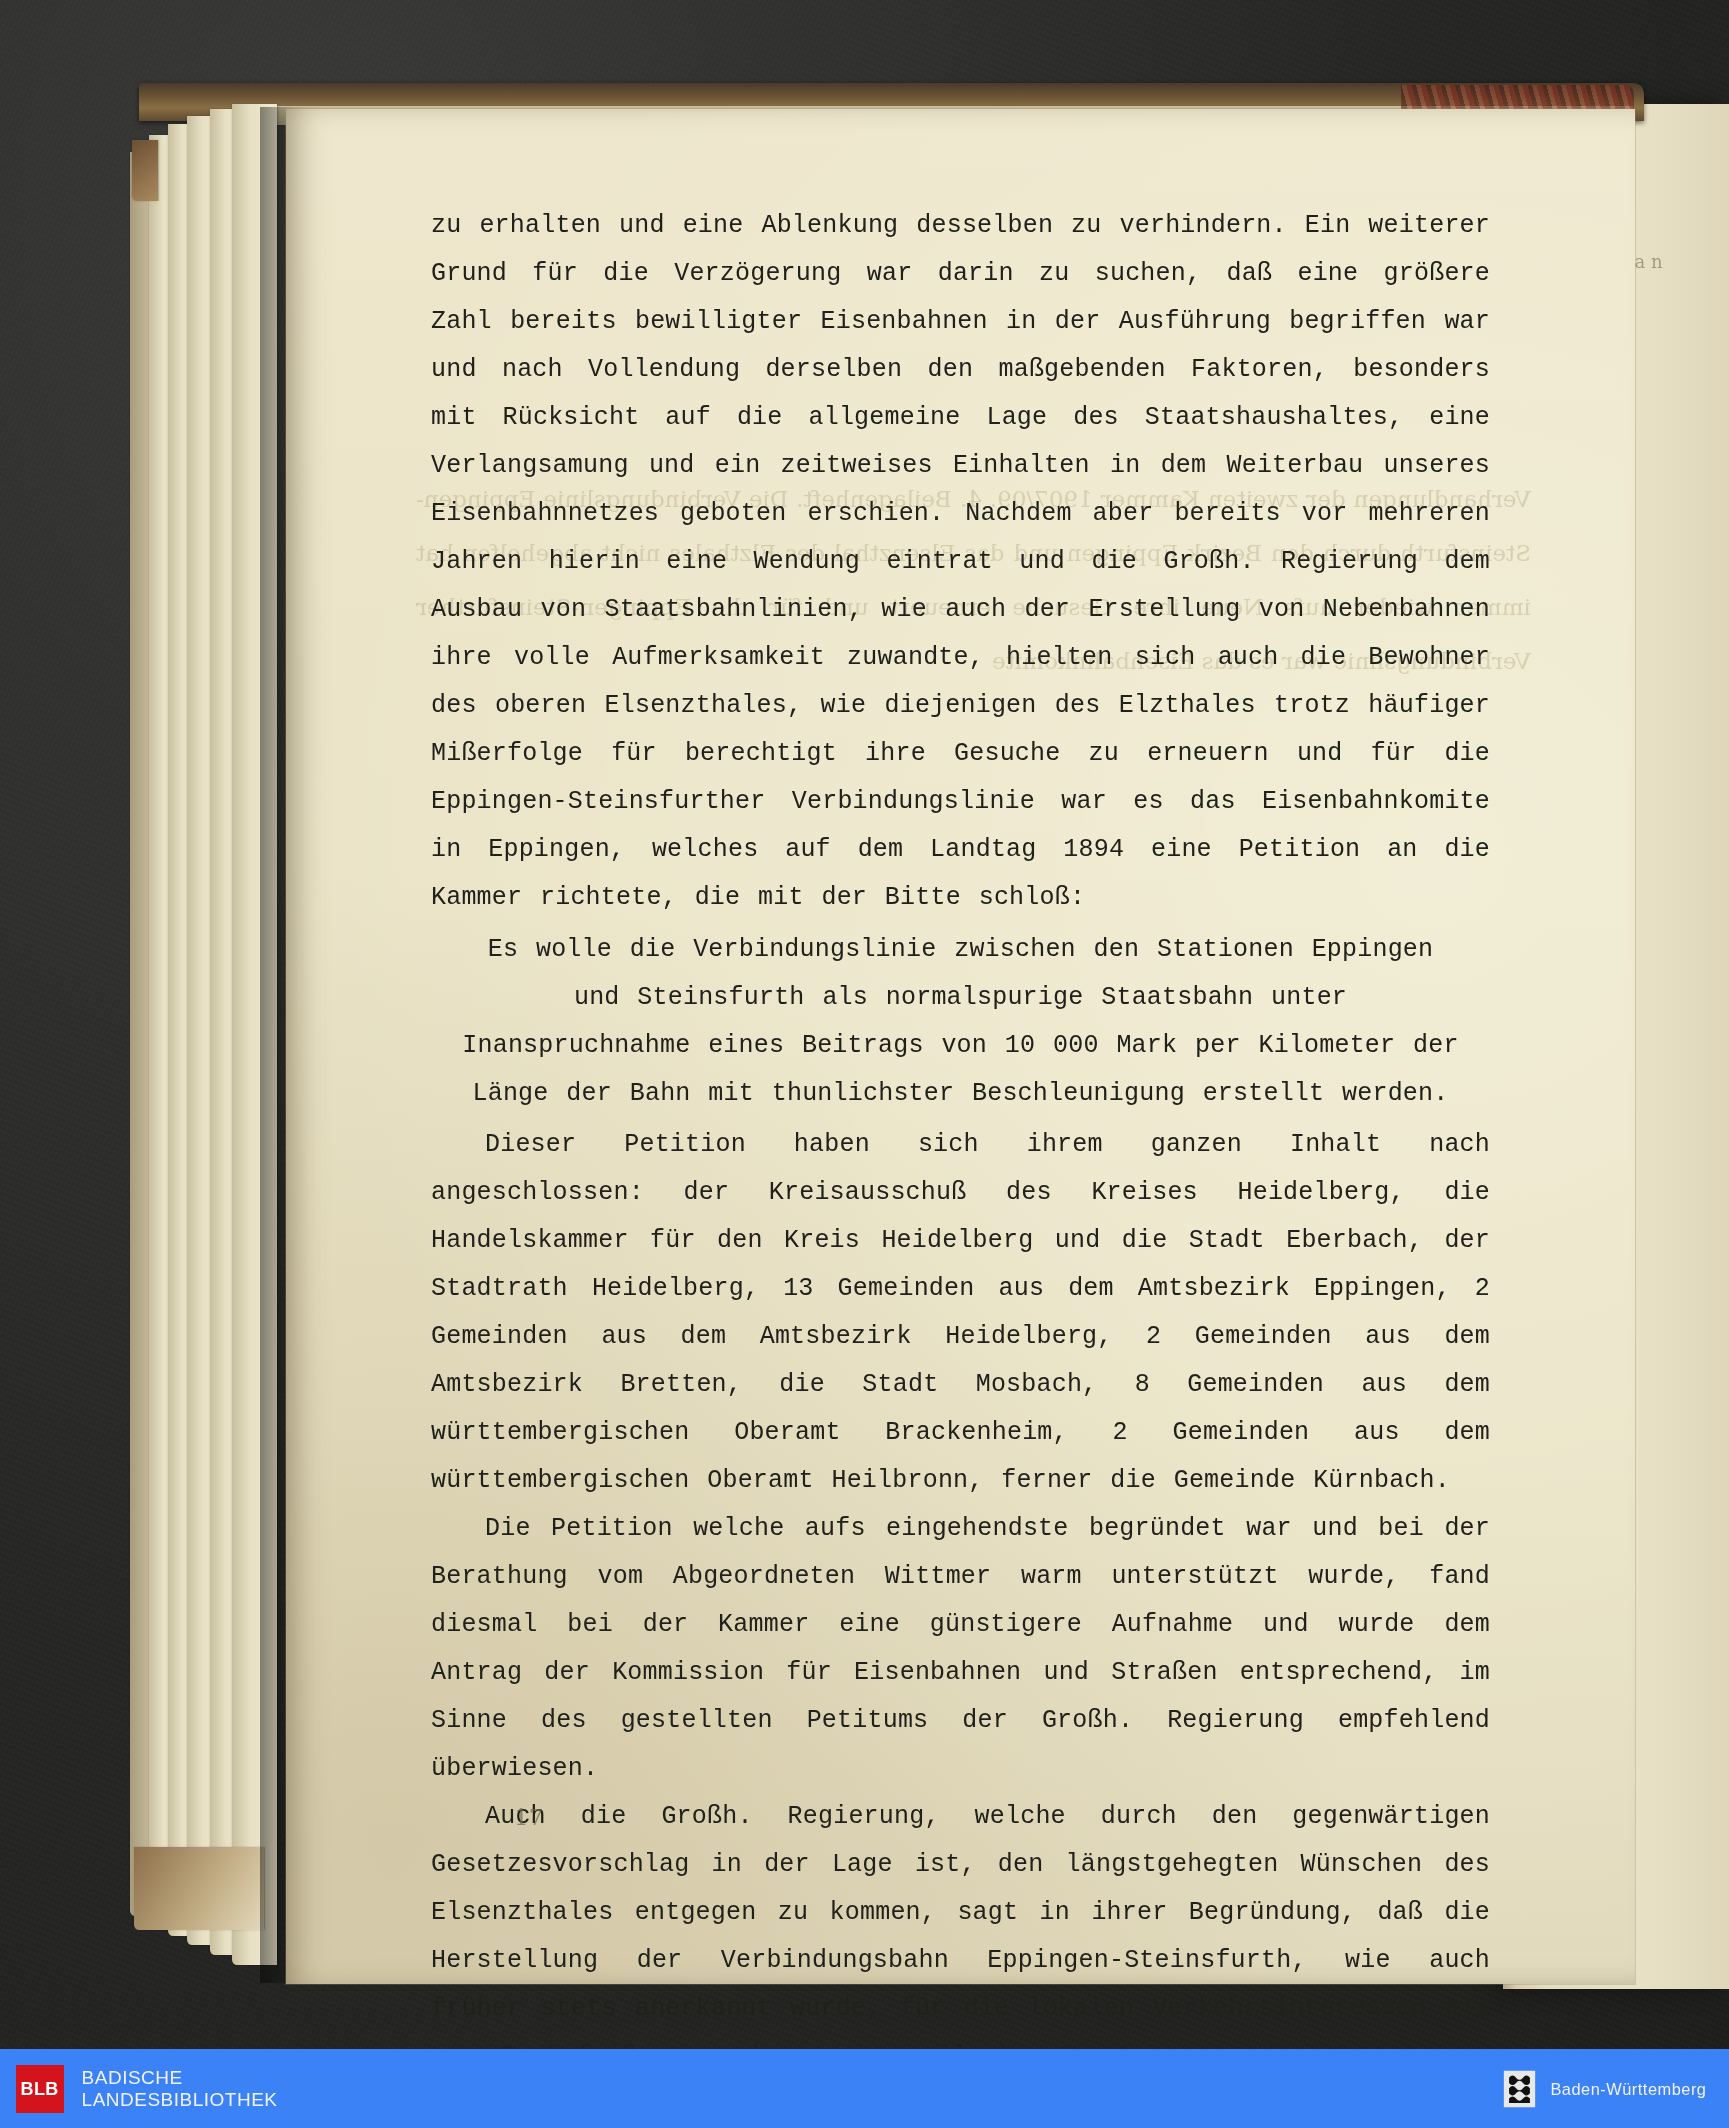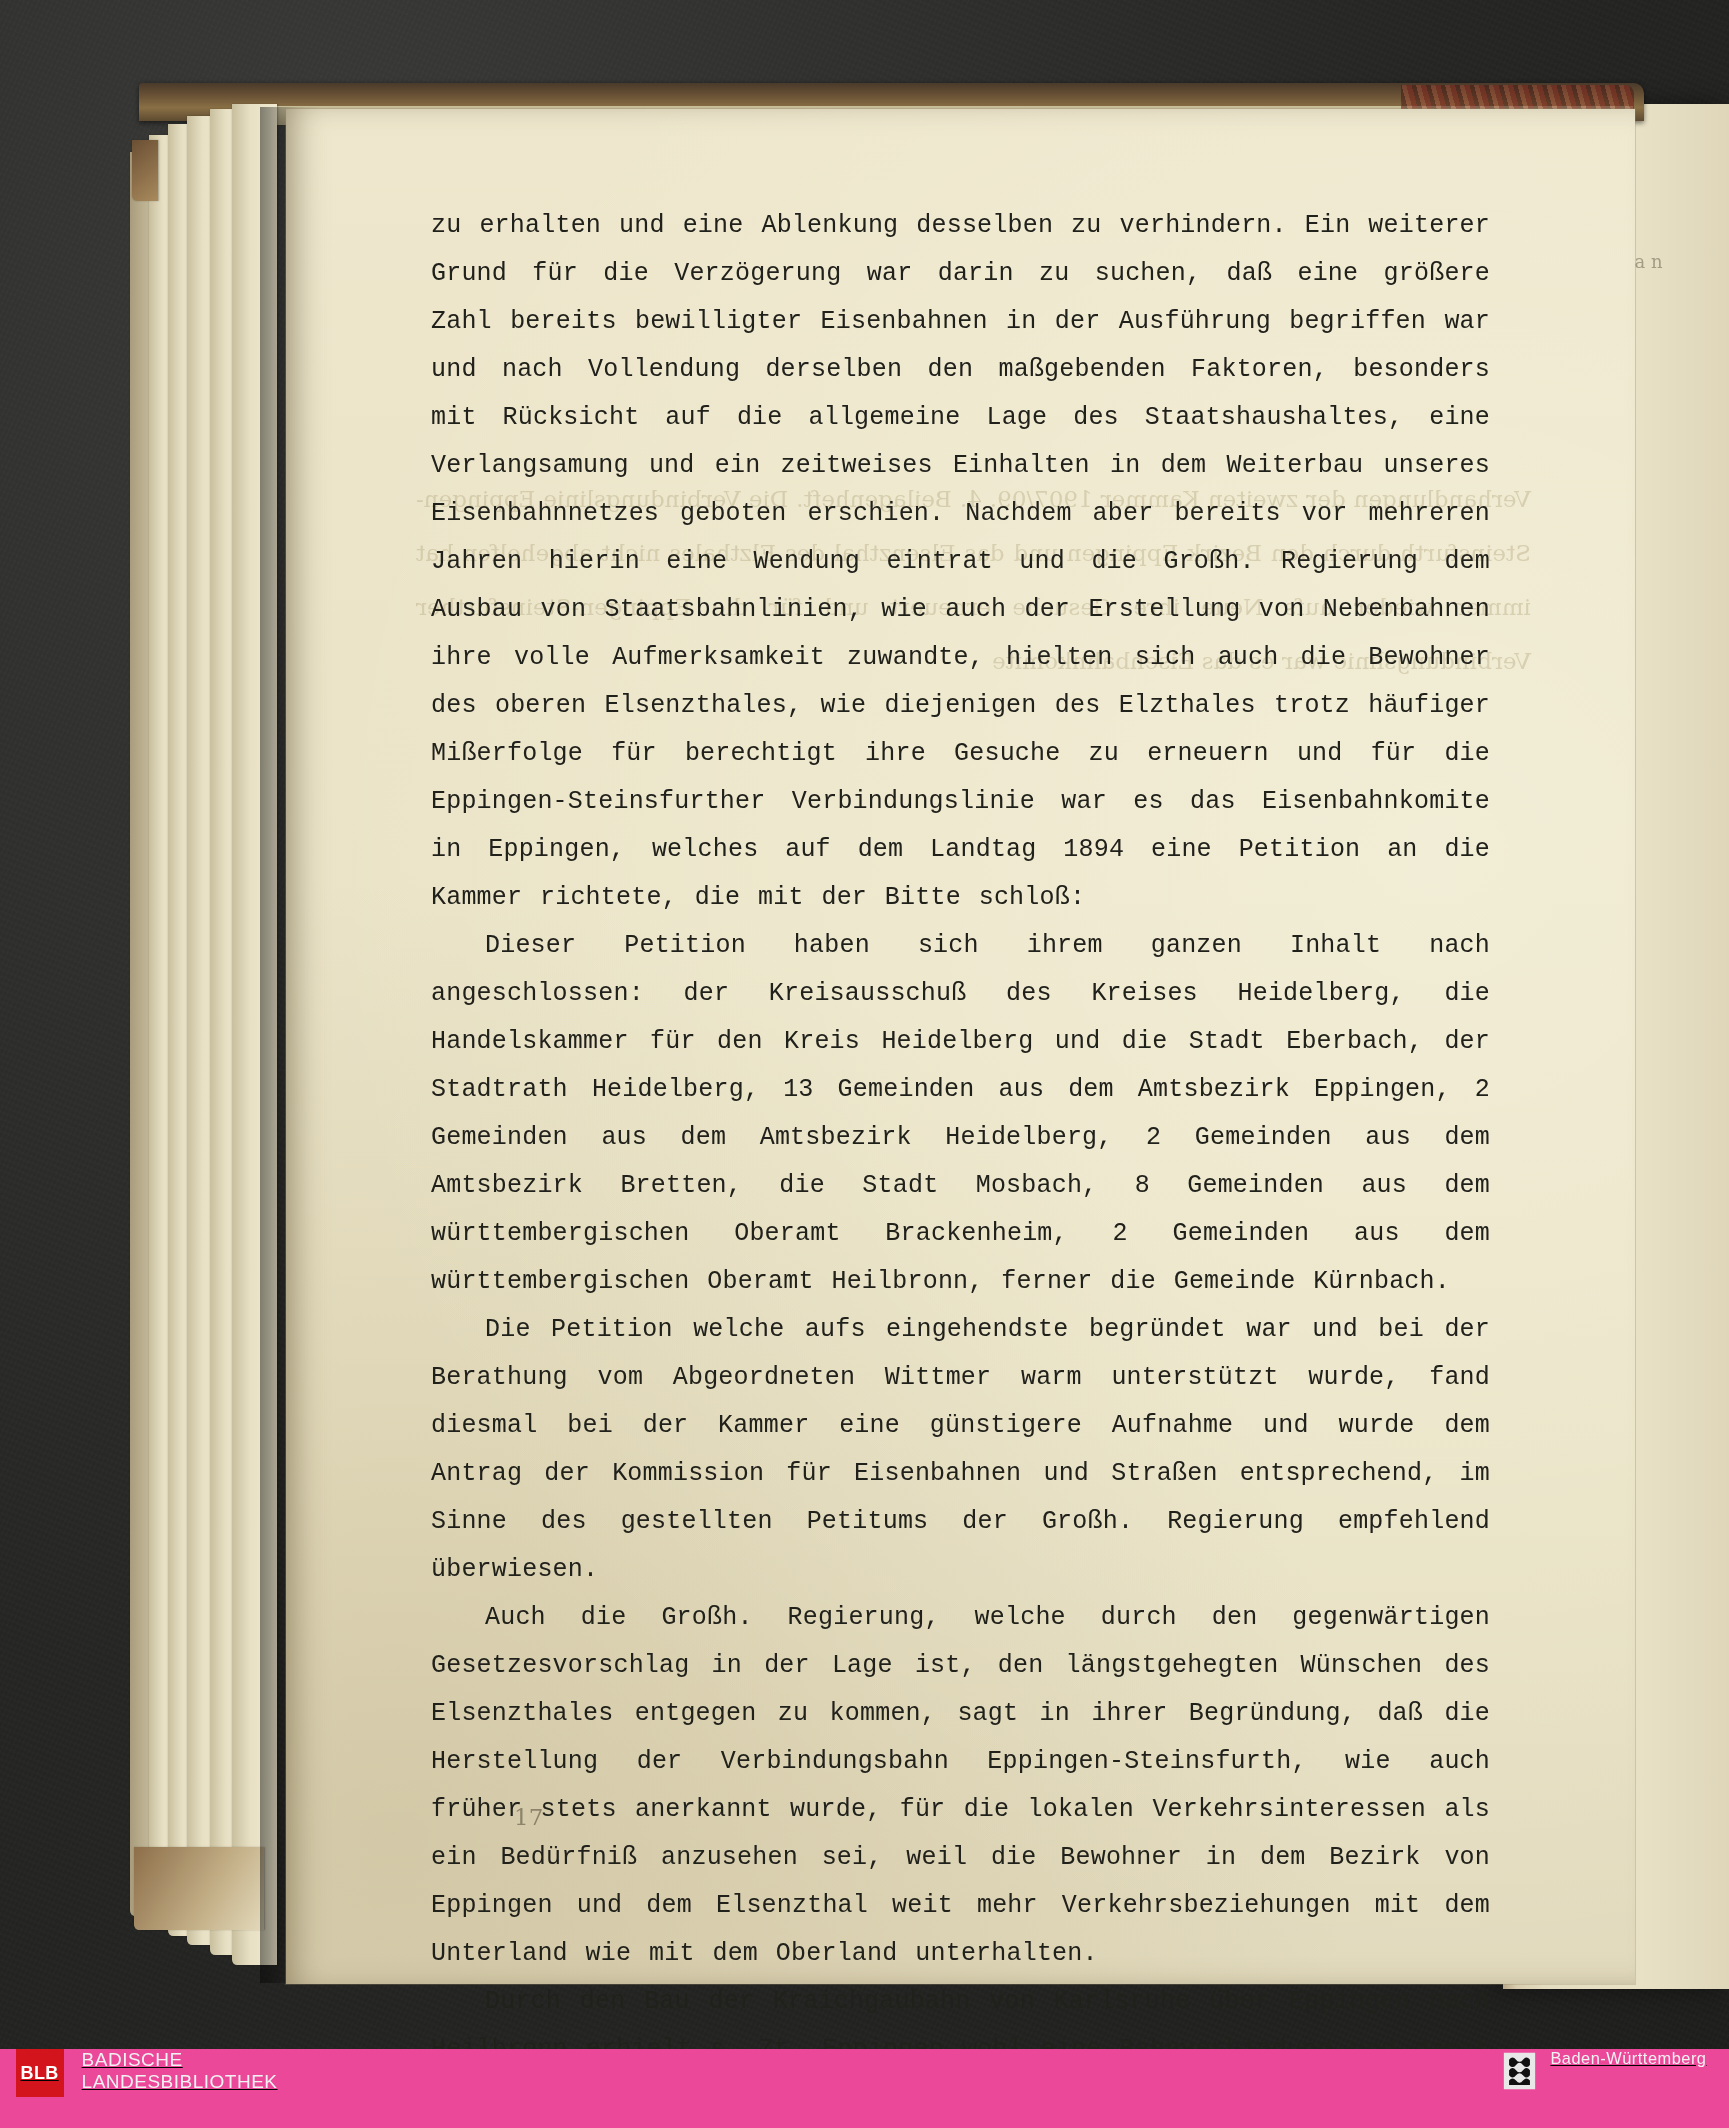--- a/index.html
+++ b/index.html
@@ -175,23 +175,23 @@
     color: #6f6650;
     opacity: .7;
     margin-left: 20px;
   }
 
   
   #footer {
     position: absolute;
     left: 0; bottom: 0;
     width: 1729px; height: 80px;
-    background: #ec4899;
+    background: #3b82f6;
     display: flex;
-    text-decoration: underline;
+    align-items: center;
   }
   #footer .blb-logo {
     width: 48px; height: 48px;
     margin-left: 15.6px;
     background: #d4141c;
     color: #fff;
     font-family: "Liberation Sans", sans-serif;
     font-weight: bold;
     font-size: 18px;
     display: flex; align-items: center; justify-content: center;
@@ -253,20 +253,21 @@
   <div id="page">
     <div id="page-warm"></div>
 
     <div id="bleed">Verhandlungen der zweiten Kammer 1907/09. 4. Beilagenheft. Die Verbindungslinie Eppingen-Steinsfurth durch den Bezirk Eppingen und das Elsenzthal des Elzthales nicht abgeholfen hat immer wieder aufs Neue ihre Gesuche erneuert und für die Eppingen-Steinsfurther Verbindungslinie war es das Eisenbahnkomite</div>
 
     <div id="content">
 
 
       <div class="body">
         <p class="no-indent">zu erhalten und eine Ablenkung desselben zu verhindern.  Ein weiterer Grund für die Verzögerung war darin zu suchen, daß eine größere Zahl bereits bewilligter Eisenbahnen in der Ausführung begriffen war und nach Vollendung derselben den maßgebenden Faktoren, besonders mit Rücksicht auf die allgemeine Lage des Staatshaushaltes, eine Verlangsamung und ein zeitweises Einhalten in dem Weiterbau unseres Eisenbahnnetzes geboten erschien. Nachdem aber bereits vor mehreren Jahren hierin eine Wendung eintrat und die Großh. Regierung dem Ausbau von Staatsbahnlinien, wie auch der Erstellung von Nebenbahnen ihre volle Aufmerksamkeit zuwandte, hielten sich auch die Bewohner des oberen Elsenzthales, wie diejenigen des Elzthales trotz häufiger Mißerfolge für berechtigt ihre Gesuche zu erneuern und für die Eppingen-Steinsfurther Verbindungslinie war es das Eisenbahnkomite in Eppingen, welches auf dem Landtag 1894 eine Petition an die Kammer richtete, die mit der Bitte schloß:</p>
+        <p class="quote">Es wolle die Verbindungslinie zwischen den Stationen Eppingen und Steinsfurth als normalspurige Staatsbahn unter Inanspruchnahme eines Beitrags von 10 000 Mark per Kilometer der Länge der Bahn mit thunlichster Beschleunigung erstellt werden.</p>
         <p>Dieser Petition haben sich ihrem ganzen Inhalt nach angeschlossen: der Kreisausschuß des Kreises Heidelberg, die Handelskammer für den Kreis Heidelberg und die Stadt Eberbach, der Stadtrath Heidelberg, 13 Gemeinden aus dem Amtsbezirk Eppingen, 2 Gemeinden aus dem Amtsbezirk Heidelberg, 2 Gemeinden aus dem Amtsbezirk Bretten, die Stadt Mosbach, 8 Gemeinden aus dem württembergischen Oberamt Brackenheim, 2 Gemeinden aus dem württembergischen Oberamt Heilbronn, ferner die Gemeinde Kürnbach.</p>
         <p>Die Petition welche aufs eingehendste begründet war und bei der Berathung vom Abgeordneten Wittmer warm unterstützt wurde, fand diesmal bei der Kammer eine günstigere Aufnahme und wurde dem Antrag der Kommission für Eisenbahnen und Straßen entsprechend, im Sinne des gestellten Petitums der Großh. Regierung empfehlend überwiesen.</p>
         <p>Auch die Großh. Regierung, welche durch den gegenwärtigen Gesetzesvorschlag in der Lage ist, den längstgehegten Wünschen des Elsenzthales entgegen zu kommen, sagt in ihrer Begründung, daß die Herstellung der Verbindungsbahn Eppingen-Steinsfurth, wie auch früher stets anerkannt wurde, für die lokalen Verkehrsinteressen als ein Bedürfniß anzusehen sei, weil die Bewohner in dem Bezirk von Eppingen und dem Elsenzthal weit mehr Verkehrsbeziehungen mit dem Unterland wie mit dem Oberland unterhalten.</p>
         <p>Durch den Bau der Kraichgaubahn von Karlsruhe über Eppingen nach Heilbronn erhielt s. Zt. Eppingen wohl eine Bahnverbindung und damit die Möglichkeit seinem seitherigen Verkehr nach den Städten der Pfalz die Richtung nach Karlsruhe zu geben. Anstatt nach Karlsruhe wurde jedoch der Verkehr nach der württembergischen Stadt Heilbronn abgelenkt. Als wichtiges Moment dürfte daher bei dieser Vorlage in Betracht kommen, daß durch die Herstellung der Verbindungslinie Eppingen-Steinsfurth die Belebung des natürlichen Verkehrszugs nach Heidelberg und der Pfalz wieder gefördert wird.</p>
 
       </div>
     </div>
 
     <div class="tiny-mark">17</div>
   </div>

